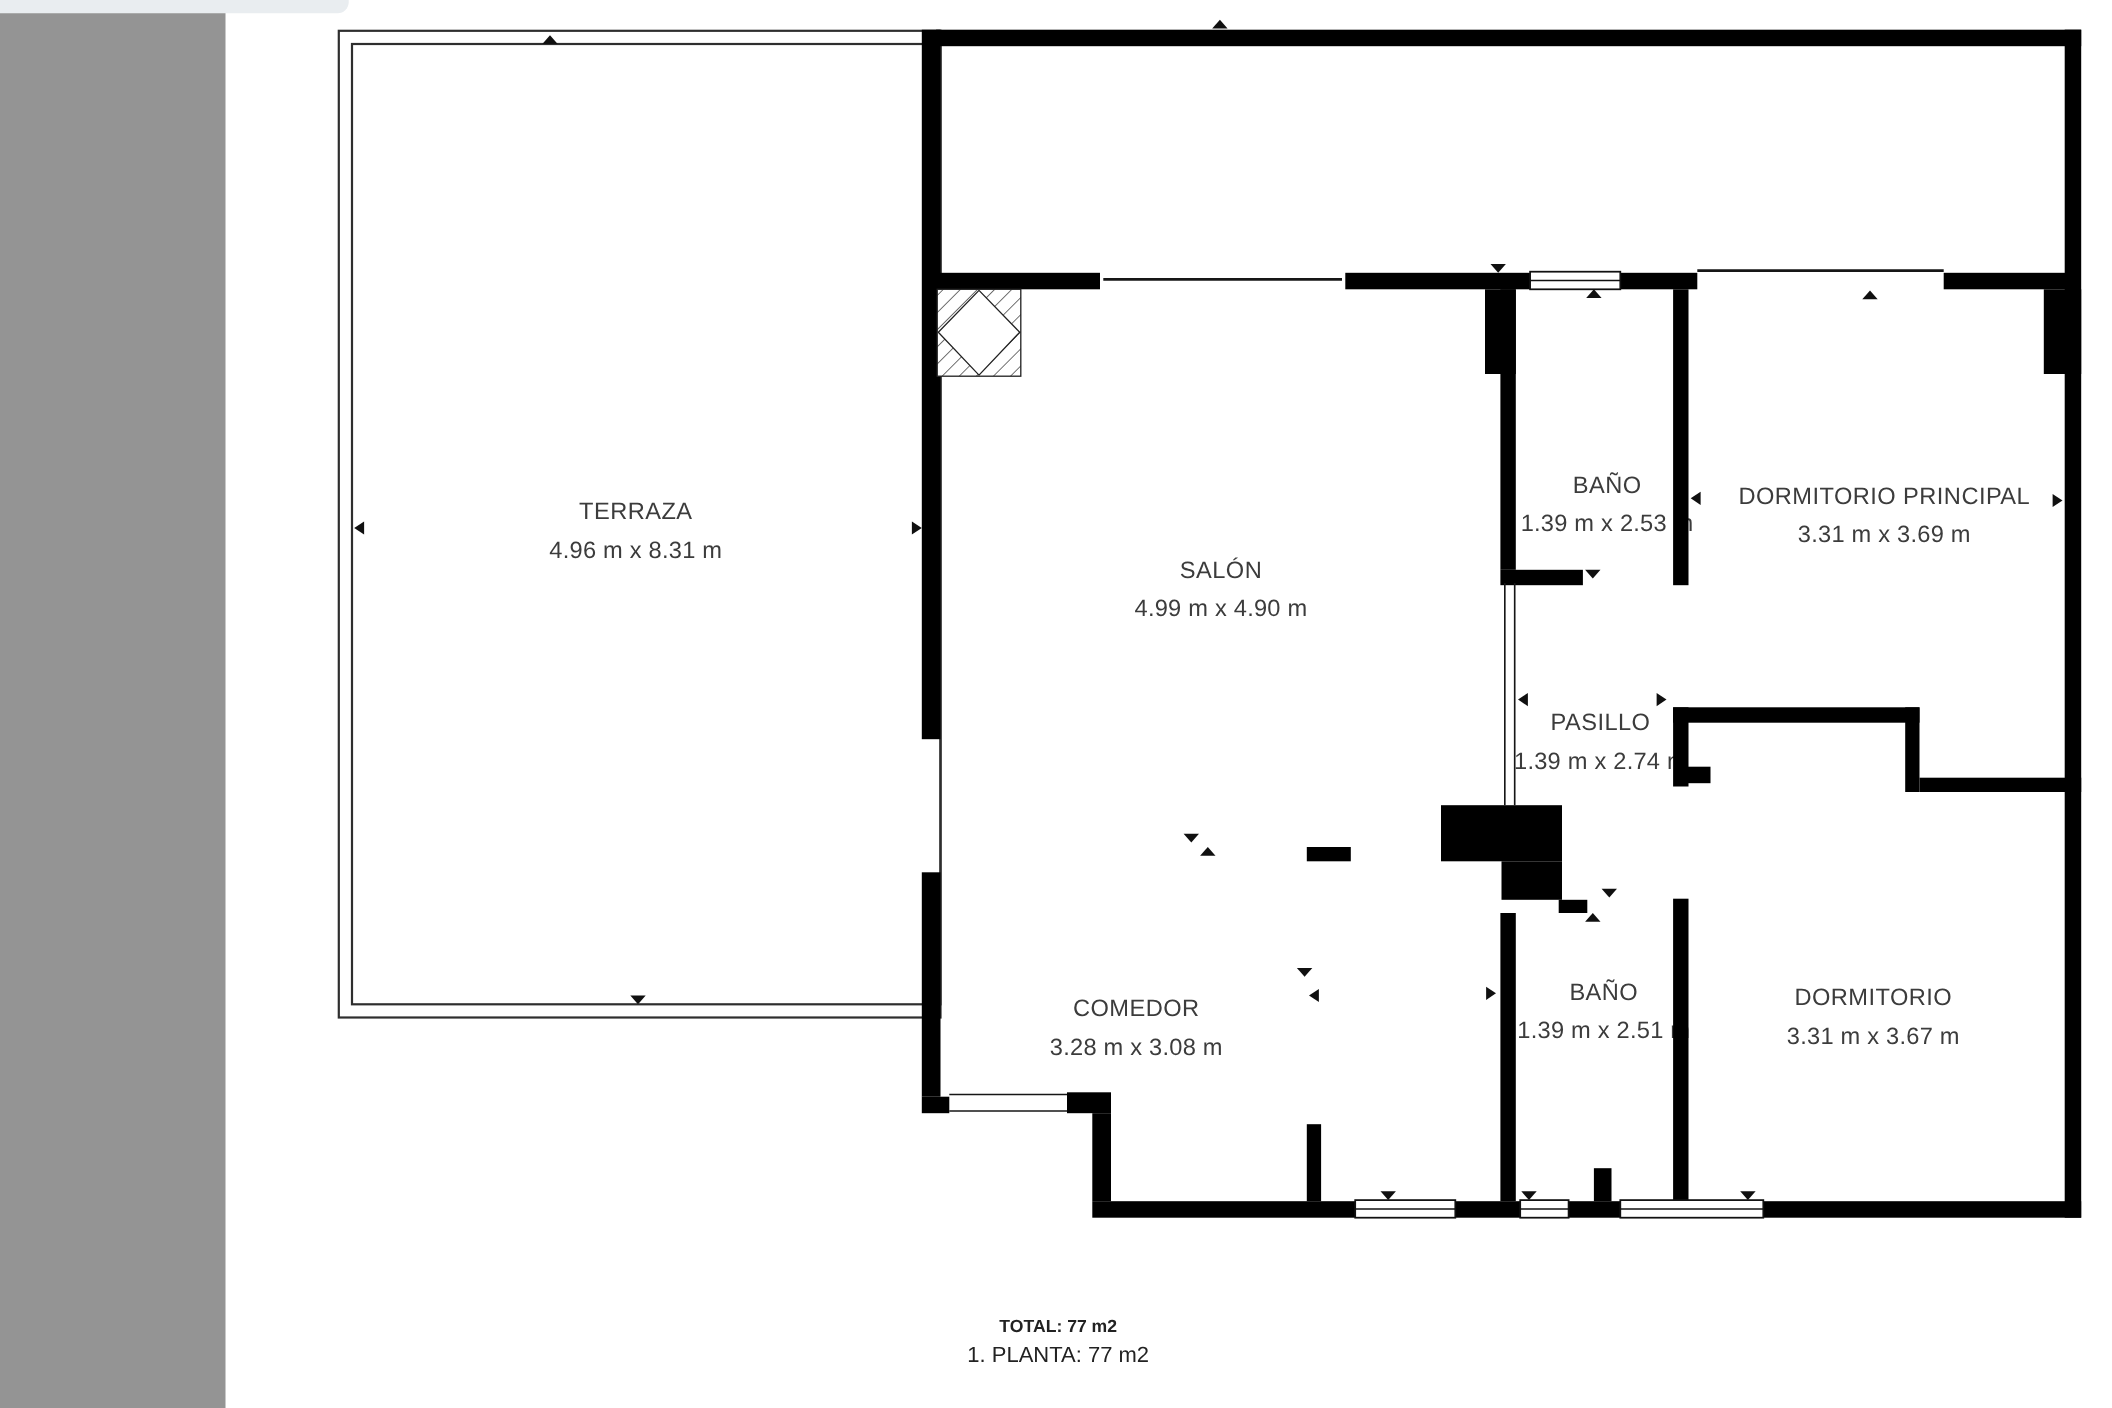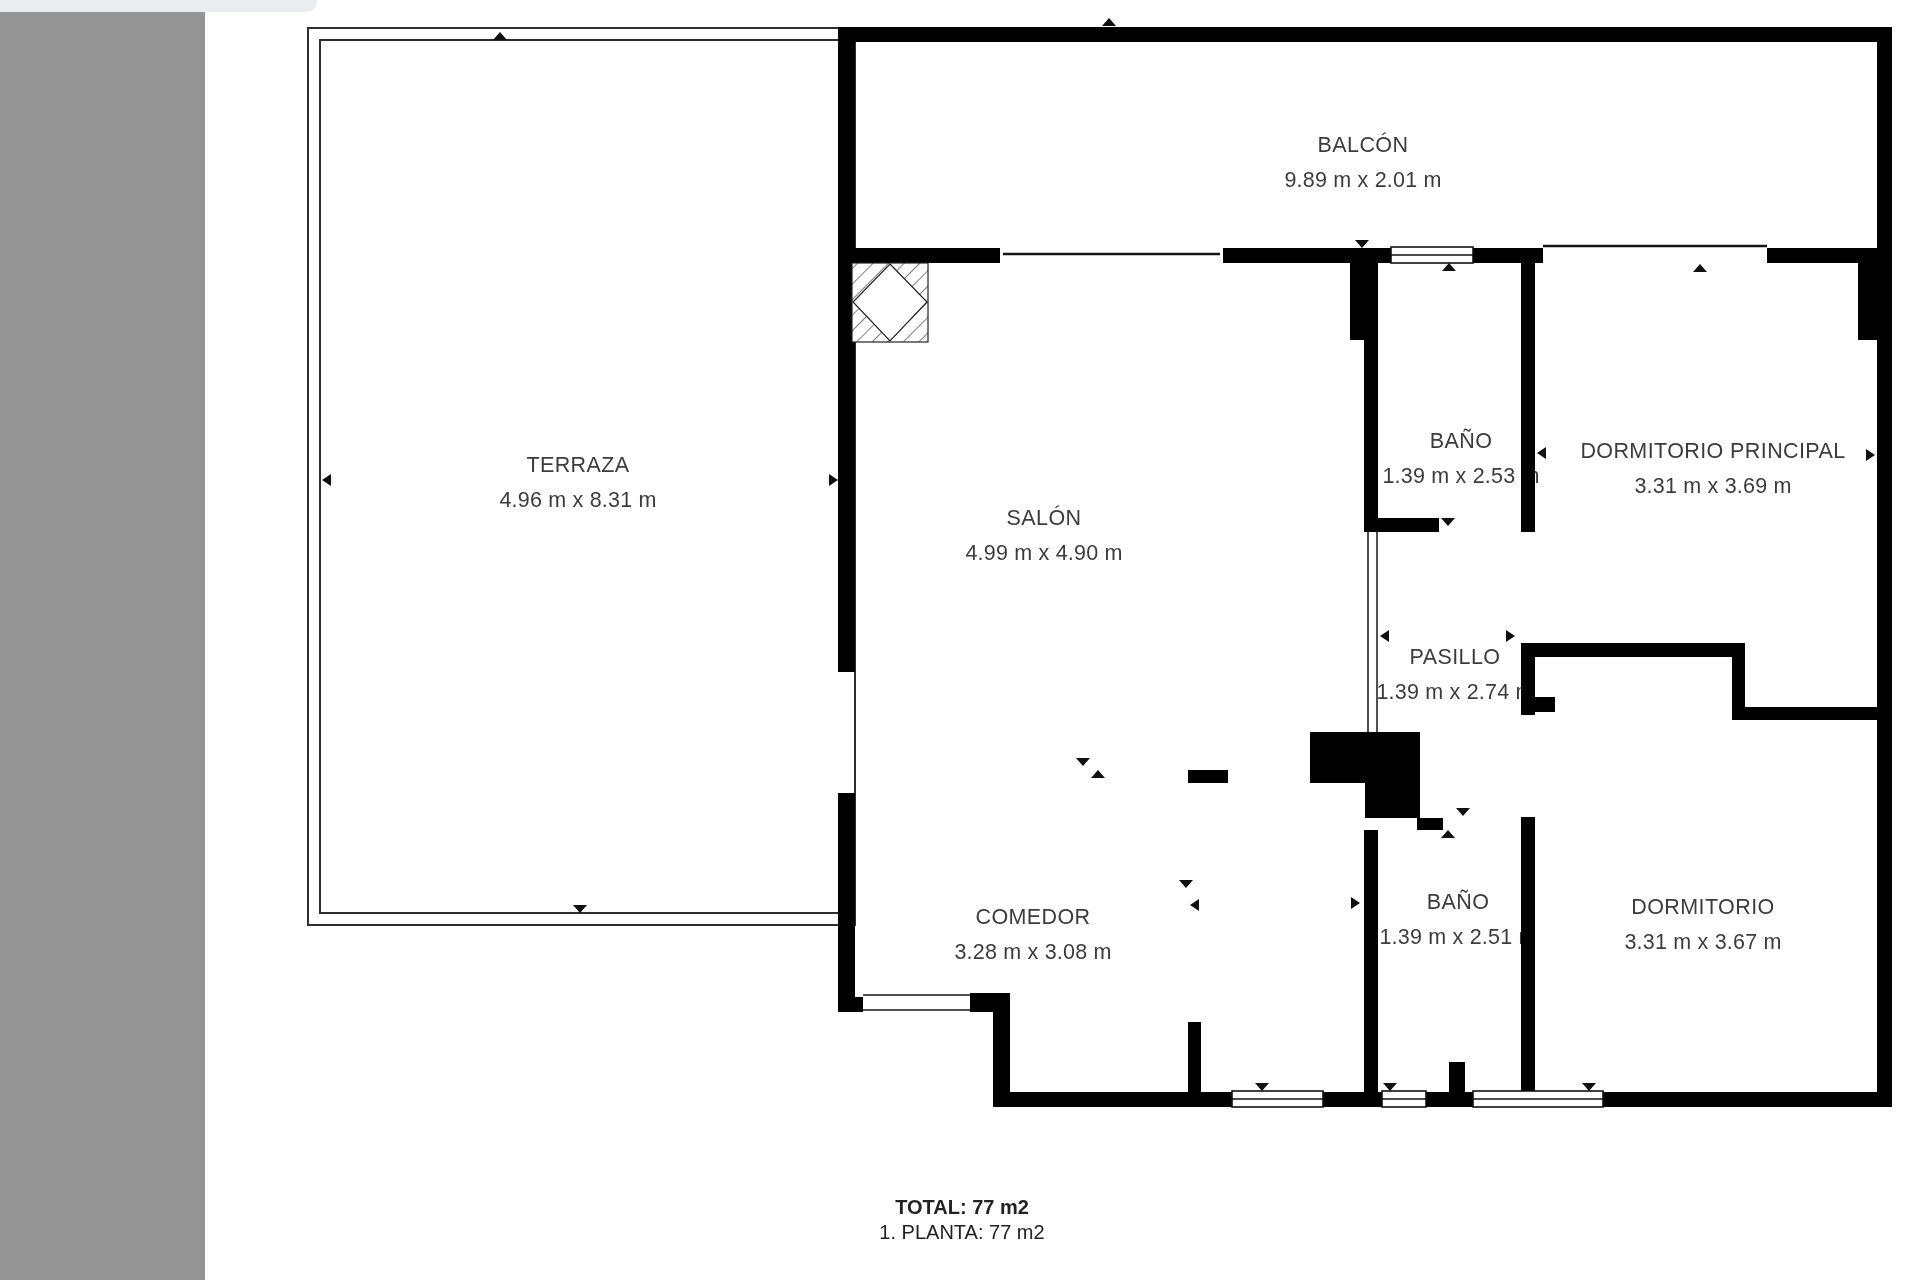--- a/index.html
+++ b/index.html
@@ -13,49 +13,45 @@
   .sidebar{position:absolute;left:0;top:6px;width:205px;height:1274px;background:var(--sidebar);z-index:2;}
   .plan-svg{position:absolute;left:0;top:0;z-index:2;pointer-events:none;}
   .labels{position:absolute;left:0;top:0;width:100%;height:100%;z-index:1;}
   .room-label{position:absolute;transform:translate(-50%,-50%);text-align:center;white-space:nowrap;
               color:var(--text);line-height:35px;font-size:21.5px;}
   .room-name{letter-spacing:.4px;}
   .room-dims{letter-spacing:.2px;}
   .room-label span{display:block;}
   .summary{position:absolute;left:962px;top:1194px;transform:translateX(-50%);text-align:center;
            color:#222;white-space:nowrap;z-index:2;}
-  .summary .total{font-weight:bold;font-size:20px;line-height:26px;}
+  .summary .total{font-weight:bold;font-size:16px;line-height:26px;}
   .summary .line{font-size:20px;line-height:25px;}
   .wall{fill:var(--wall);}
   .mk{fill:#101010;}
   .thin{stroke:#161616;}
   .terraza-line{fill:none;stroke:#2e2e2e;stroke-width:2;}
   .win{fill:#ffffff;stroke:#111111;stroke-width:1.6;}
   .winline{stroke:#111111;stroke-width:1.4;}
   .hatchbox{stroke:#222222;stroke-width:1.2;}
   .diamond{fill:#ffffff;stroke:#222222;stroke-width:1.2;}
 </style>
 </head>
 <body>
 
 <div class="screen">
 
   <div class="top-tab"></div>
   <div class="sidebar"></div>
 
   <div class="labels">
-    <div class="room-label" style="left:1363px;top:163px;">
-      <span class="room-name">BALCÓN</span>
-      <span class="room-dims">9.89 m x 2.01 m</span>
-    </div>
     <div class="room-label" style="left:578px;top:467px;margin-top:16px;">
       <span class="room-name">TERRAZA</span>
       <span class="room-dims">4.96 m x 8.31 m</span>
     </div>
-    <div class="room-label" style="left:1044px;top:536px;">
+    <div class="room-label" style="left:1110px;top:536px;">
       <span class="room-name">SALÓN</span>
       <span class="room-dims">4.99 m x 4.90 m</span>
     </div>
     <div class="room-label" style="left:1461px;top:459px;">
       <span class="room-name">BAÑO</span>
       <span class="room-dims">1.39 m x 2.53 m</span>
     </div>
     <div class="room-label" style="left:1713px;top:469px;">
       <span class="room-name">DORMITORIO PRINCIPAL</span>
       <span class="room-dims">3.31 m x 3.69 m</span>

